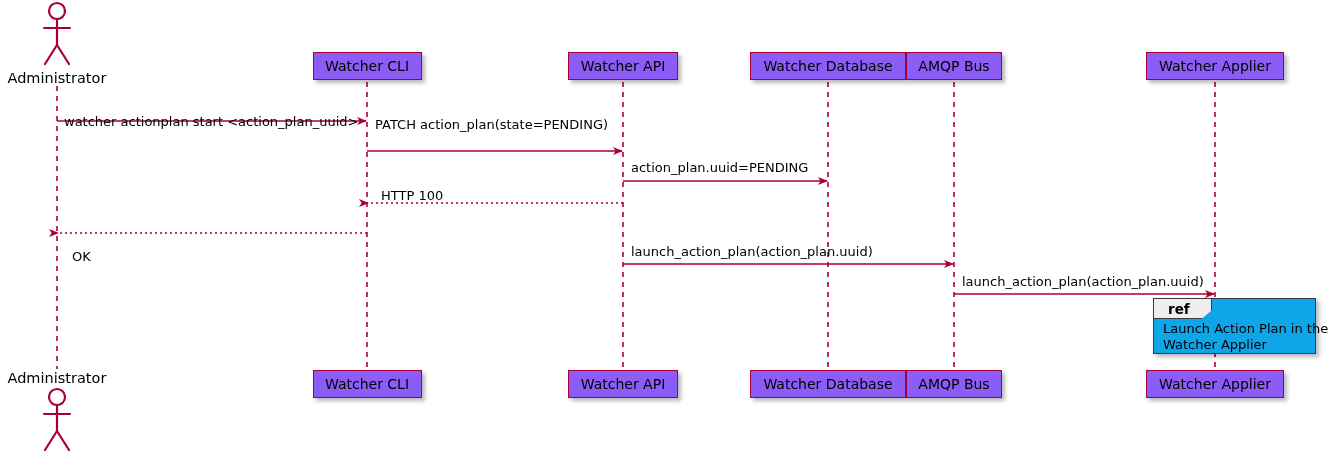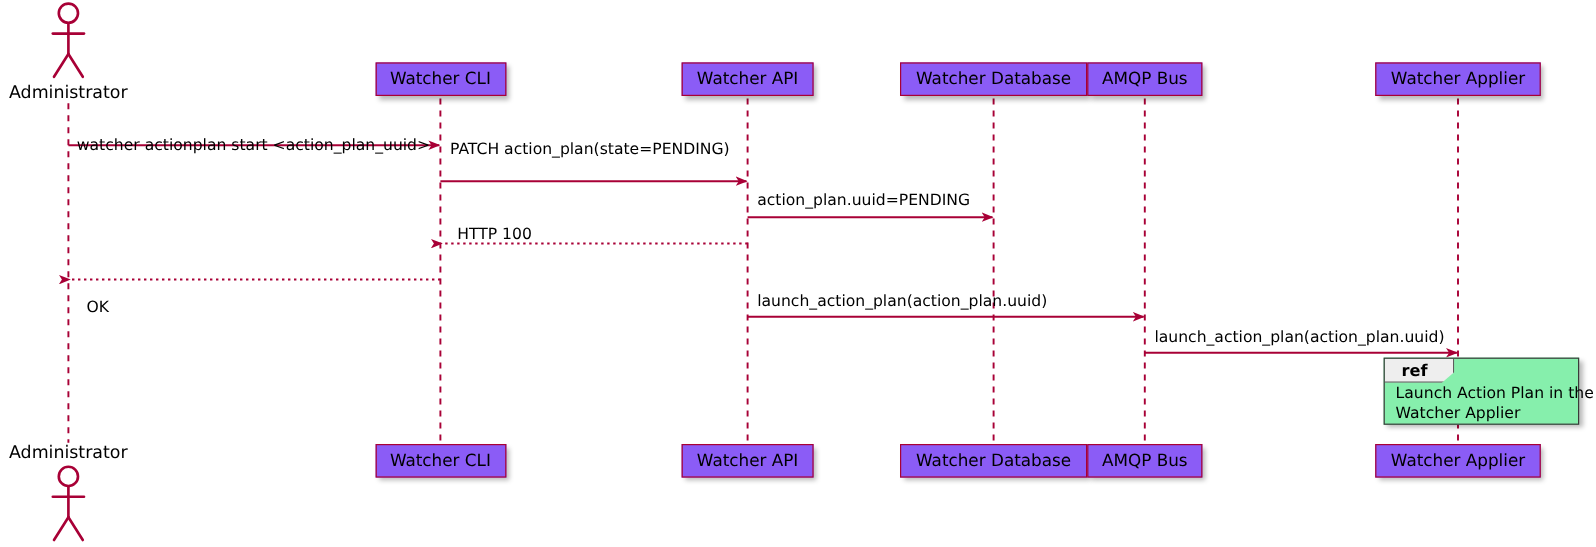--- a/index.html
+++ b/index.html
@@ -51,21 +51,21 @@
   .msg-label {
     position: absolute;
     font-size: 13px;
     color: #000000;
     white-space: nowrap;
     line-height: 1;
   }
   .ref-box {
     position: absolute;
     box-sizing: border-box;
-    background: #86efac;
+    background: #0ea5e9;
     border: 1.5px solid #3A3A3A;
     box-shadow: 3px 3px 4px rgba(0,0,0,0.28);
   }
   .ref-tab {
     position: absolute;
     left: 0;
     top: 0;
     height: 20px;
     box-sizing: border-box;
     background: #EEEEEE;

